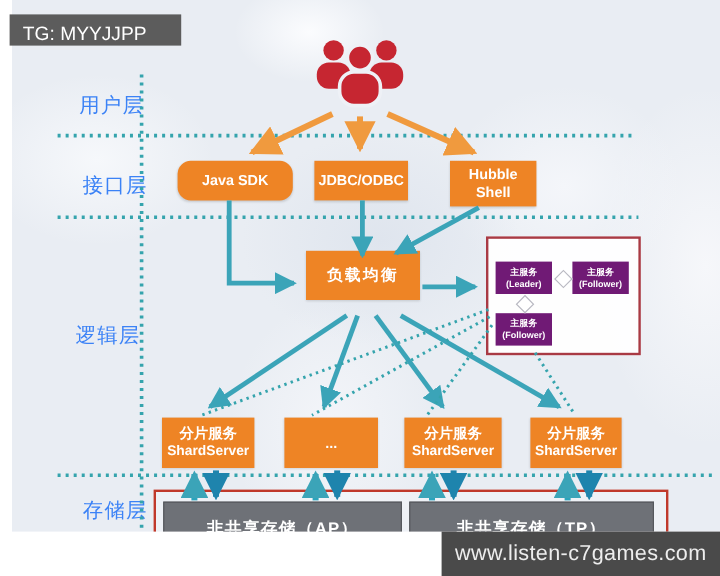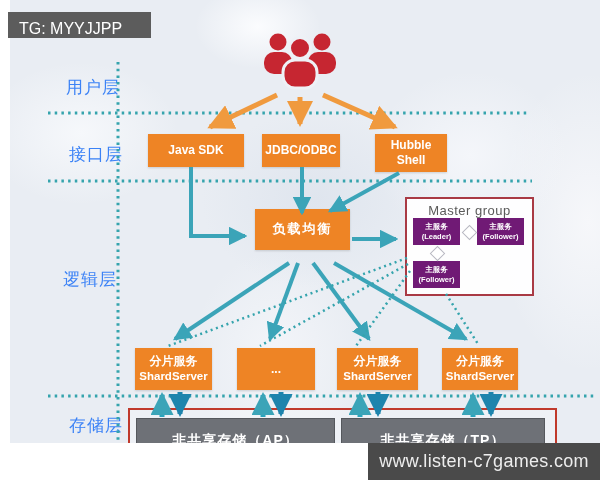--- a/index.html
+++ b/index.html
@@ -113,36 +113,35 @@
   <g fill="#c62631">
     <circle cx="20" cy="12" r="8.5"></circle>
     <rect x="6" y="22" width="28" height="22" rx="10"></rect>
     <circle cx="64" cy="12" r="8.5"></circle>
     <rect x="50" y="22" width="28" height="22" rx="10"></rect>
     <circle cx="42" cy="18" r="10.5" stroke="#eef1f6" stroke-width="3"></circle>
     <rect x="25" y="30" width="34" height="28" rx="12" stroke="#eef1f6" stroke-width="3"></rect>
   </g>
 </svg>
 
-<div class="abs obox ibox" style="left:148px;top:134px;width:96px;height:33px;">
+<div class="abs obox ibox" style="left:148px;top:134px;width:96px;height:33px;border-radius:11px;">
   <span>Java SDK</span>
 </div>
 <div class="abs obox ibox" style="left:262px;top:134px;width:78px;height:33px;">
   <span>JDBC/ODBC</span>
 </div>
 <div class="abs obox ibox" style="left:375px;top:134px;width:72px;height:38px;padding:0 14px;box-sizing:border-box;">
   <span>Hubble Shell</span>
 </div>
 
 <div class="abs obox lb" style="left:255px;top:209px;width:95px;height:41px;">
   <span>负载均衡</span>
 </div>
 
 <div class="abs master" style="left:405px;top:197px;width:125px;height:95px;">
-  <div class="master-title">Master group</div>
   <div class="abs mnode" style="left:6px;top:19px;width:47px;height:27px;">
     <span>主服务</span>
     <span>(Leader)</span>
   </div>
   <div class="abs mnode" style="left:70px;top:19px;width:47px;height:27px;">
     <span>主服务</span>
     <span>(Follower)</span>
   </div>
   <div class="abs mnode" style="left:6px;top:62px;width:47px;height:27px;">
     <span>主服务</span>

